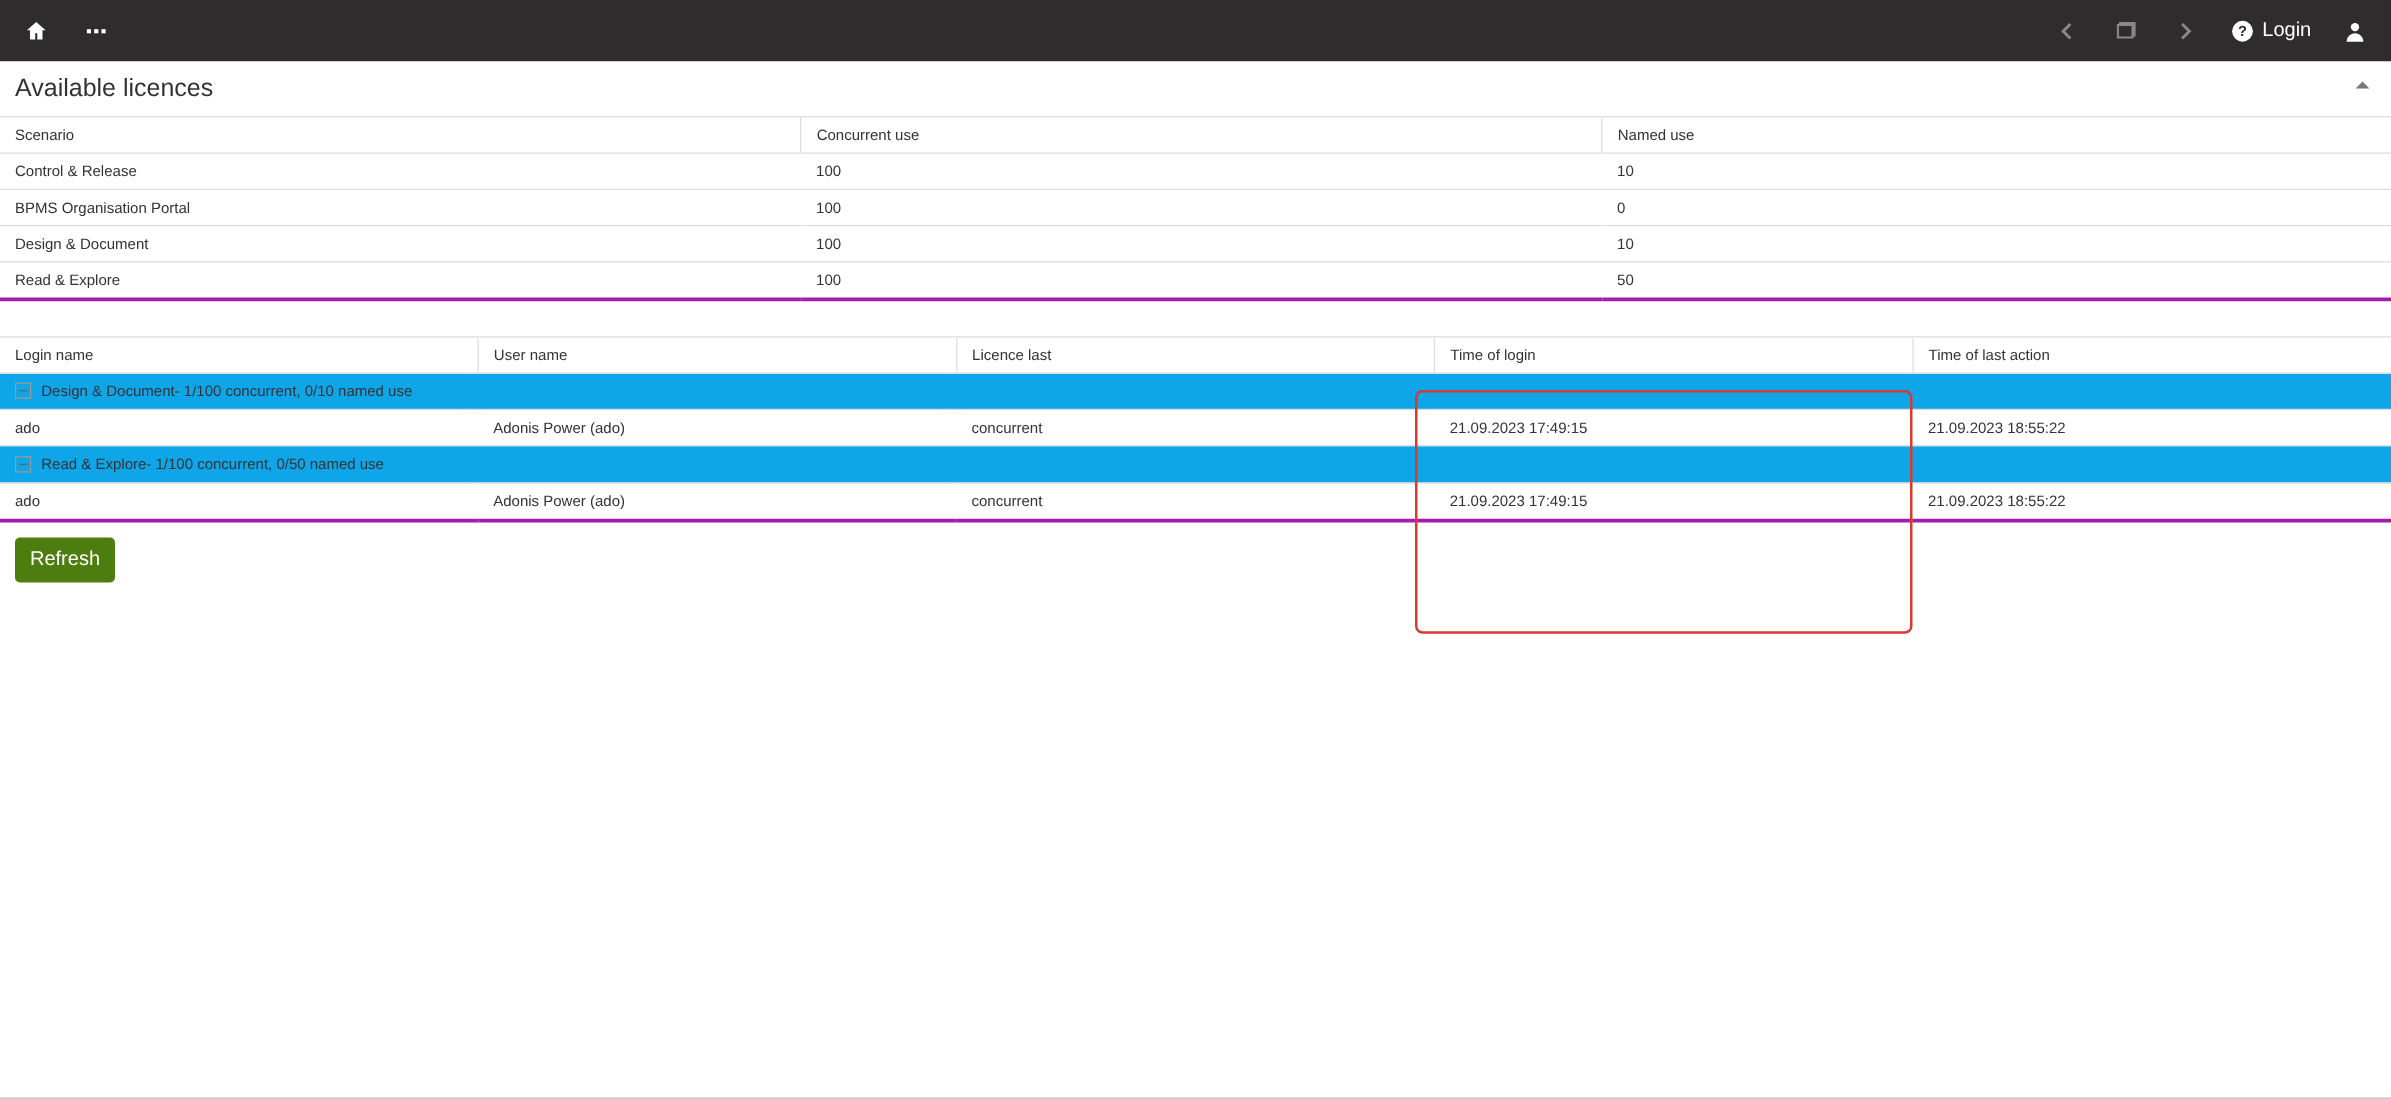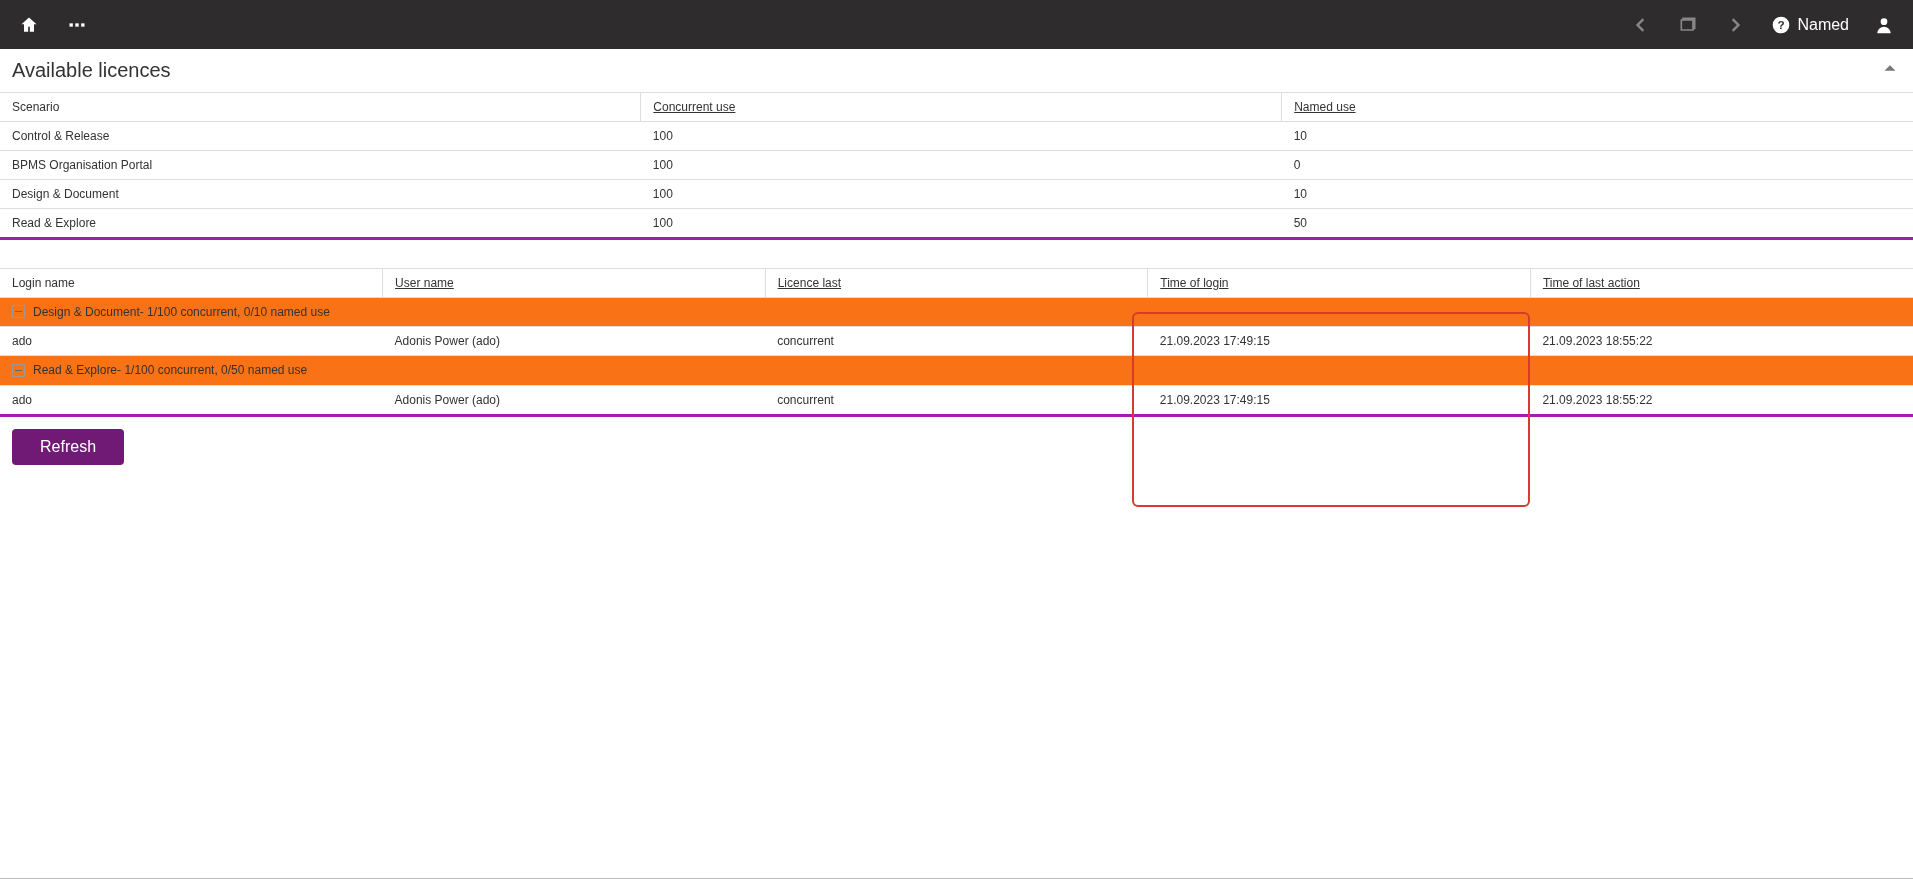--- a/index.html
+++ b/index.html
@@ -93,34 +93,33 @@
     font-weight: normal;
     font-size: 12px;
     color: #333;
     vertical-align: middle;
   }
   table.data-table th {
     font-weight: normal;
   }
   table.data-table th.colborder, table.data-table td.colborder {
     border-left: 1px solid #ddd;
-    text-decoration: underline;
   }
   table.data-table tr:last-child td {
     border-bottom: 3px solid #a21caf;
   }
 
   .overview-section {
     margin-top: 28px;
   }
 
   .group-row td {
     color: #666;
     font-weight: bold;
-    background: #f97316;
+    background: #0ea5e9;
   }
   .group-row .collapse-box {
     display: inline-flex;
     align-items: center;
     justify-content: center;
     width: 13px;
     height: 13px;
     border: 1px solid #999;
     margin-right: 8px;
     vertical-align: middle;
@@ -130,24 +129,24 @@
   }
   .group-row .collapse-box::before {
     content: "";
     display: block;
     width: 7px;
     height: 1px;
     background: #666;
   }
 
   .refresh-btn {
-    background: #701a75;
+    background: #4d7c0f;
     color: #fff;
     border: none;
-    padding: 9px 28px;
+    padding: 9px 12px;
     font-size: 16px;
     border-radius: 4px;
     margin: 12px;
     cursor: pointer;
   }
 
   .highlight-box {
     position: absolute;
     border: 2px solid #d83a2f;
     border-radius: 6px;
@@ -201,21 +200,21 @@
     <div class="topbar-icon dim">
       <svg viewBox="0 0 24 24">
             <path d="M9 4l8 8-8 8-2-2 6-6-6-6z"></path>
           </svg>
     </div>
     <div class="help-item">
       <svg viewBox="0 0 24 24">
             <circle cx="12" cy="12" r="10"></circle>
             <text x="12" y="17" text-anchor="middle" font-size="14" font-weight="bold" fill="#2e2c2c">?</text>
           </svg>
-      <span>Named</span>
+      <span>Login</span>
     </div>
     <div class="topbar-icon">
       <svg viewBox="0 0 24 24">
             <circle cx="12" cy="8" r="4"></circle>
             <path d="M4 22c0-4.4 3.6-8 8-8s8 3.6 8 8z"></path>
           </svg>
     </div>
   </div>
 </div>
 

